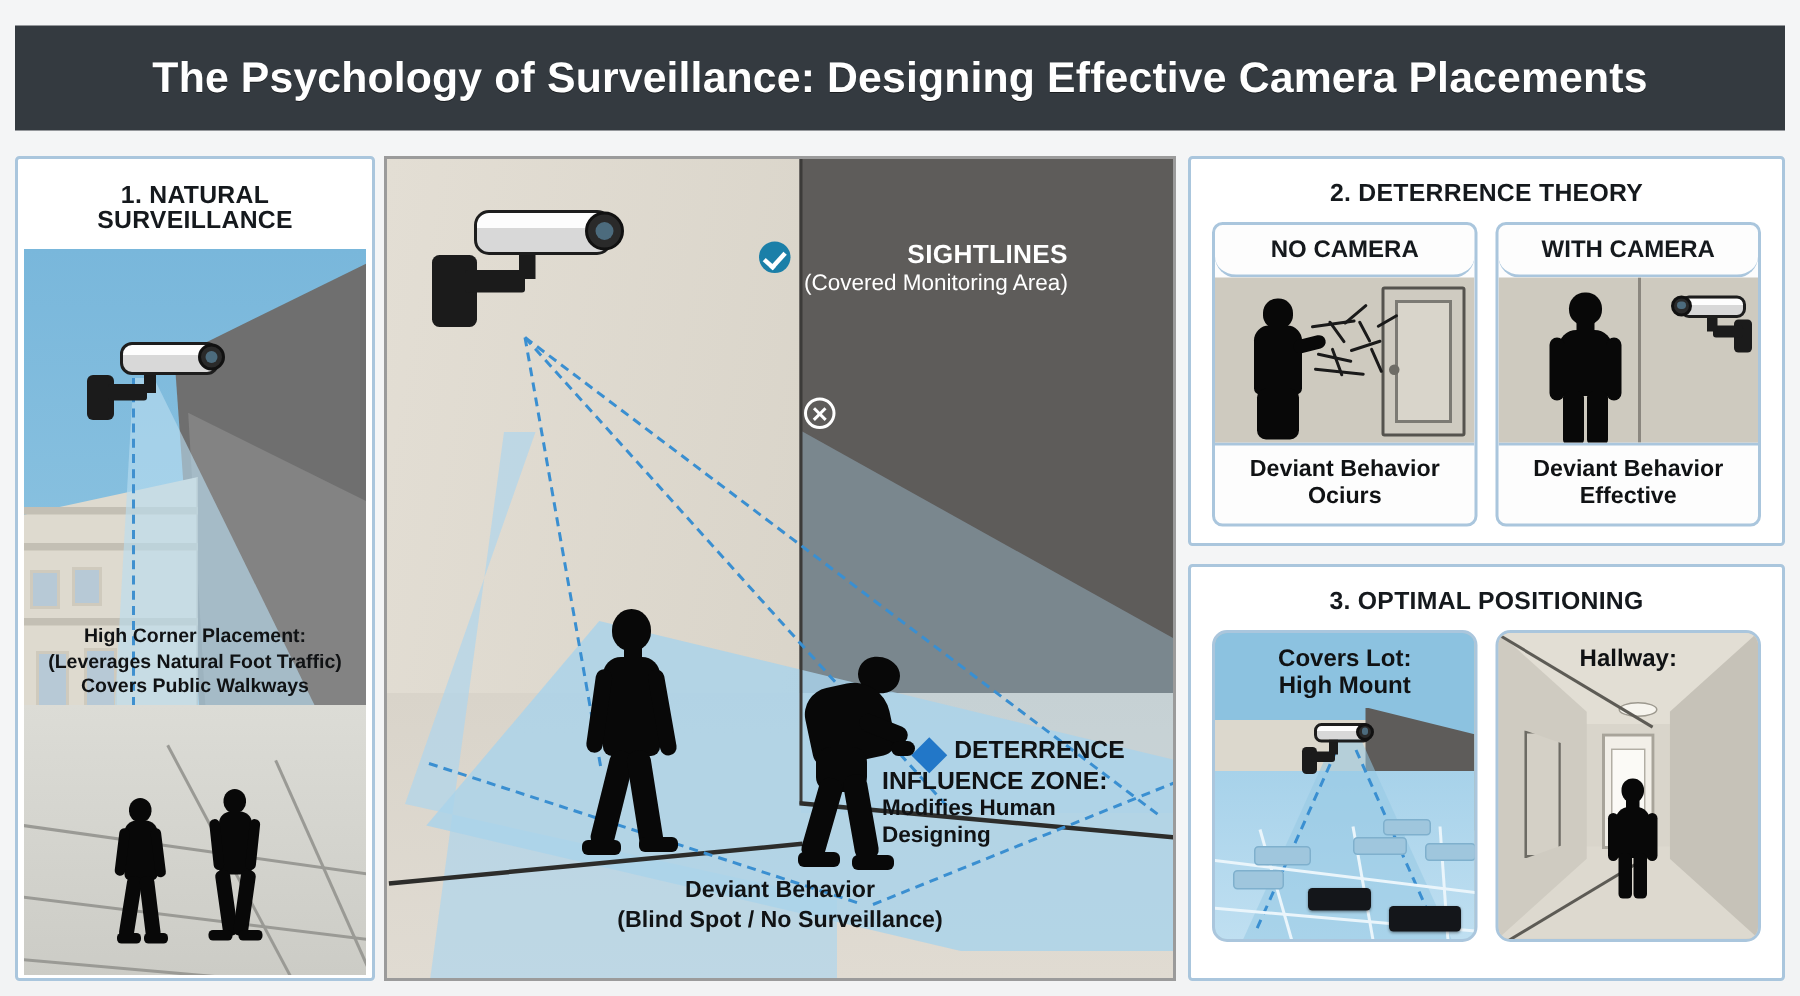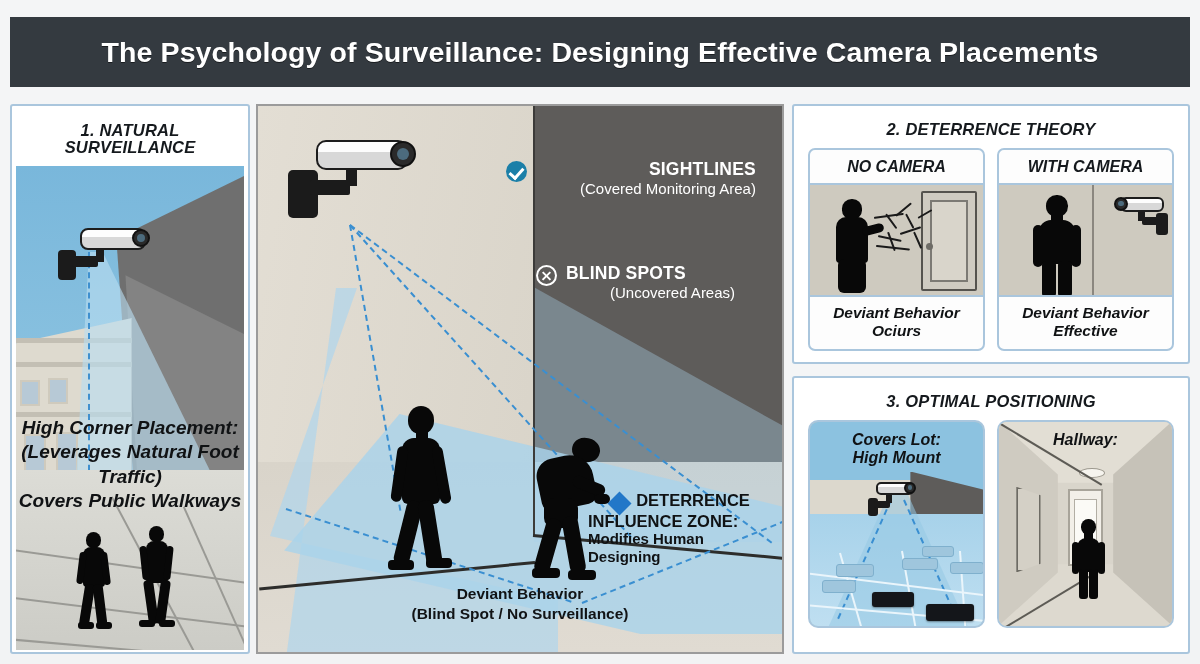--- a/index.html
+++ b/index.html
@@ -31,21 +31,20 @@
     white-space: nowrap;
     text-shadow: 0 1px 0 rgba(0,0,0,.5);
   }
 
   
   .panel {
     position: absolute;
     background: #ffffff;
     border: 2px solid #aac6dd;
     border-radius: 3px;
-    font-style: italic;
   }
   .panel-head {
     text-align: center;
     font-size: 16.5px;
     font-weight: bold;
     color: #15191d;
     letter-spacing: .2px;
     line-height: 1;
   }
 
@@ -126,21 +125,21 @@
   .cam .arm { position:absolute; background:#1b1b1b; border-radius:2px; }
   .cam .plate { position:absolute; background:#1b1b1b; border-radius:3px; }
   .cam .neck { position:absolute; background:#1b1b1b; }
   
   .person { position:absolute; }
   .person i { position:absolute; background:#080808; display:block; }
 
   #p1-caption {
     position:absolute; left:0; right:0; top:250px;
     text-align:center;
-    font-size:19px; font-weight:bold; line-height:1.28;
+    font-size:13px; font-weight:bold; line-height:1.28;
     color:#101214;
   }
 
   
   #center {
     position:absolute; left:256px; top:104px; width:528px; height:550px;
     background:#d6d2c9; border:2px solid #9b9b9b;
     overflow:hidden;
   }
   
@@ -189,21 +188,21 @@
     background: rgba(168,206,230,.38);
     clip-path: polygon(0% 2%, 100% 56%, 100% 100%, 0% 100%);
   }
   
   #center .ray { position:absolute; border-top:2.5px dashed #3a8fd1; transform-origin:left center; }
   #center .ray-floor { position:absolute; border-top:2.5px dashed #3a8fd1; transform-origin:left center; }
 
   .legend { position:absolute; color:#ffffff; }
   .legend-row { display:flex; align-items:flex-start; gap:9px; }
   .legend .lbl { font-size:17.5px; font-weight:bold; letter-spacing:.2px; line-height:1.05; }
-  .legend .sub { font-size:15px; line-height:1.15; margin-top:2px;margin-left:44px; }
+  .legend .sub { font-size:15px; line-height:1.15; margin-top:2px; }
   .badge-check {
     width:21px; height:21px; border-radius:50%; background:#1b7fa8;
     position:relative; flex:0 0 auto; margin-top:1px;
   }
   .badge-check::after {
     content:""; position:absolute; left:6px; top:3.5px; width:6px; height:11px;
     border:solid #fff; border-width:0 3px 3px 0; transform:rotate(42deg);
   }
   .badge-x {
     width:21px; height:21px; border-radius:50%; border:2.2px solid #fff;
@@ -235,21 +234,21 @@
 
   
   #panel2 { left: 792px; top: 104px; width: 398px; height: 260px; padding:4px; }
   #panel2 .panel-head { padding: 11px 0 10px; }
   .subcards { display:flex; gap:12px; padding: 0 10px 0; }
   .subcard {
     flex:1; border:2px solid #aac6dd; border-radius:7px; overflow:hidden; background:#fdfdfd;
   }
   .subcard-title {
     text-align:center; font-size:16px; font-weight:bold; color:#15191d;
-    padding:8px 0 7px; border-bottom:2px solid #aac6dd;
+    padding:8px 0 7px; border-bottom:2px solid #aac6dd;border-radius:14px;
   }
   .subcard-art { position:relative; height:110px; background:#cecabf; overflow:hidden; }
   .subcard-cap {
     text-align:center; font-size:15.5px; font-weight:bold; color:#101214;
     padding:7px 0 8px; line-height:1.2; border-top:2px solid #aac6dd;
   }
   
   .door {
     position:absolute; right:6px; top:6px; width:56px; height:100px;
     background:#cfcbc1; border:2.5px solid #55534e; border-radius:2px;
@@ -452,24 +451,20 @@
         <div>
           <div class="lbl">SIGHTLINES</div>
           <div class="sub">(Covered Monitoring Area)</div>
         </div>
       </div>
     </div>
 
     <div class="legend" style="left:278px; top:158px;">
       <div class="legend-row">
         <div class="badge-x"></div>
-        <div>
-          <div class="lbl">BLIND SPOTS</div>
-          <div class="sub">(Uncovered Areas)</div>
-        </div>
       </div>
     </div>
 
     <div id="deterrence-label">
       <div class="drow">
         <div class="badge-diamond"></div>
         <div class="dhead">DETERRENCE</div>
       </div>
       <div class="dhead">INFLUENCE ZONE:</div>
       <div class="dsub">Modifies Human</div>

